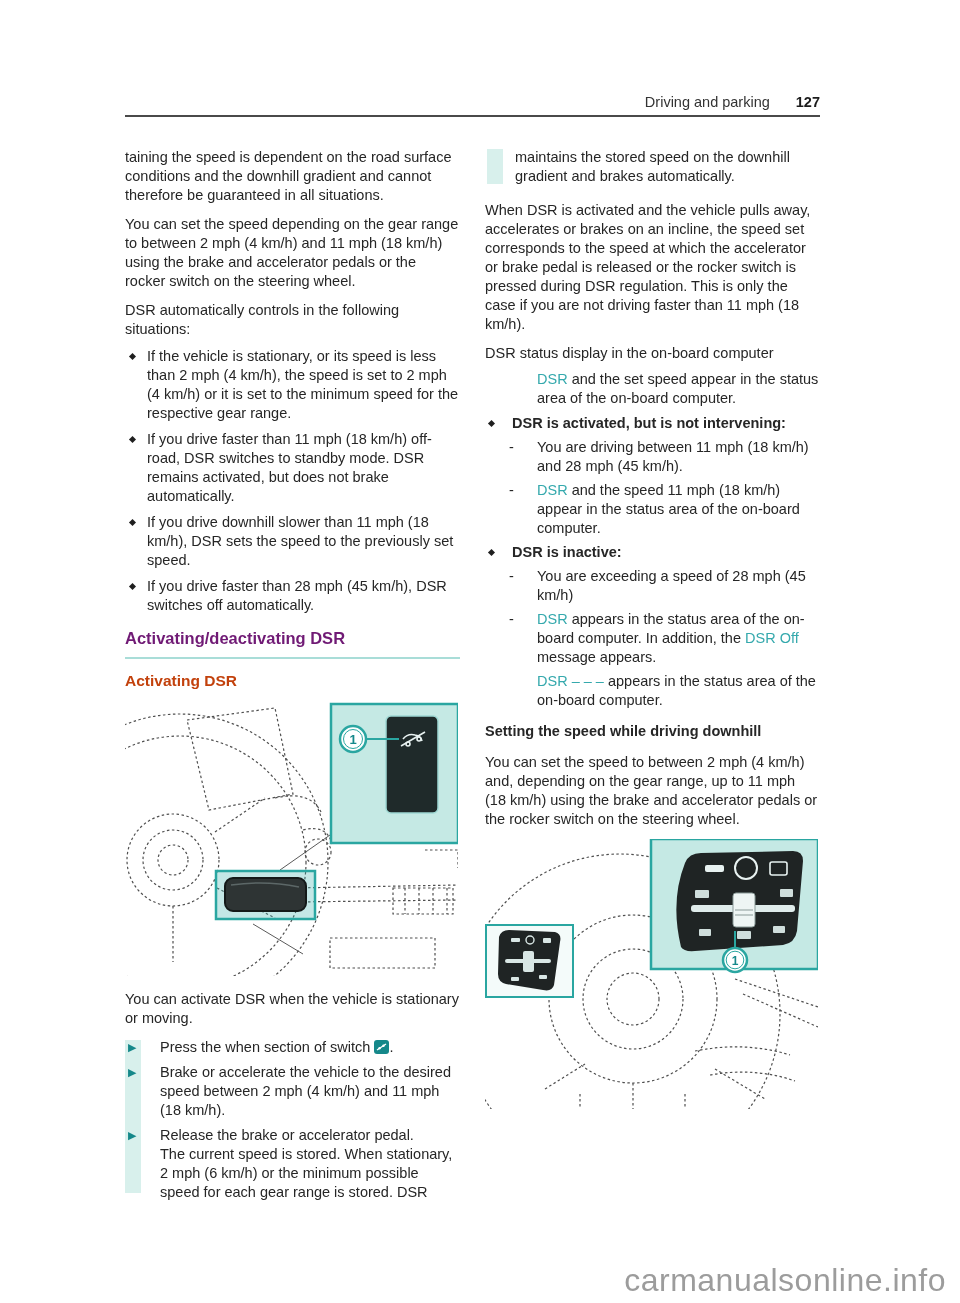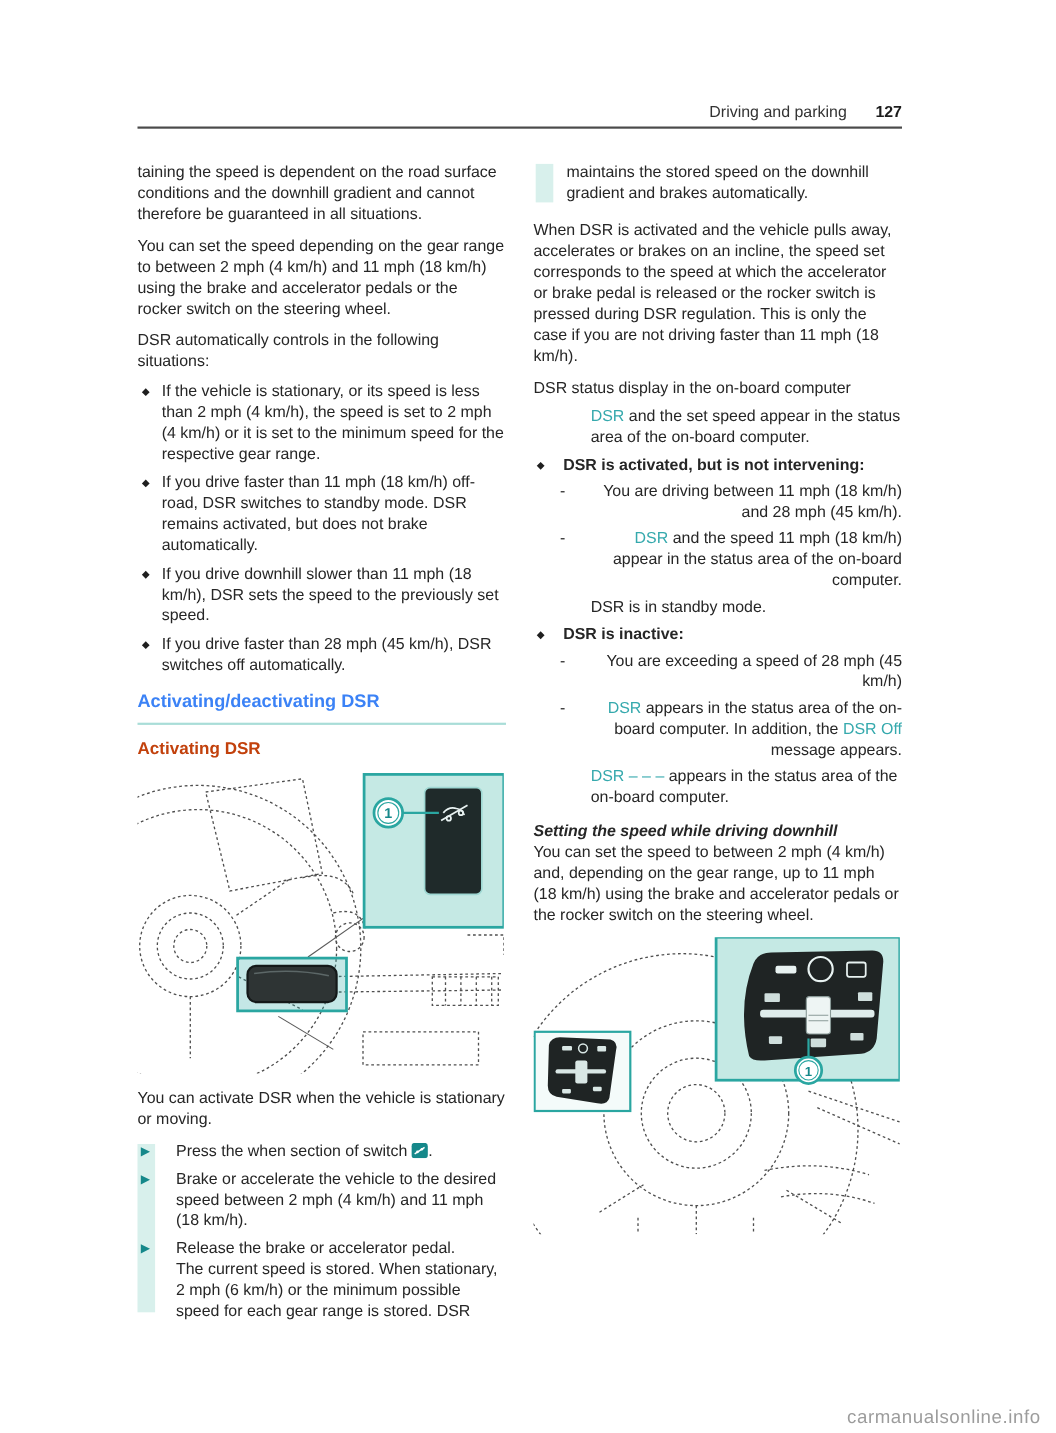--- a/index.html
+++ b/index.html
@@ -13,47 +13,47 @@
   
   .col{position:absolute;top:148px;width:335px;font-size:14.5px;line-height:19px;}
   .col-left{left:125px;}
   .col-right{left:485px;}
   p{margin:0 0 10px 0;}
   
   .blt{position:relative;padding-left:22px;margin-bottom:7px;}
   .blt .dia{position:absolute;left:5px;top:7px;width:5px;height:5px;background:#1f1f1f;
             transform:rotate(45deg);}
   
-  .h-teal{color:#3b82f6;font-weight:bold;font-size:16.5px;margin:14px 0 0 0;
+  .h-teal{color:#701a75;font-weight:bold;font-size:16.5px;margin:14px 0 0 0;
           border-bottom:2px solid #a9ddd8;padding-bottom:9px;}
   .h-sub{font-weight:bold;font-size:15.5px;margin:12px 0 12px 0;color:#c2410c;}
-  .h-inline{font-weight:bold;margin-bottom:0;font-style:italic;}
+  .h-inline{font-weight:bold;margin-bottom:12px;}
   
   .fig{position:relative;background:#fff;margin-bottom:14px;}
   
   .steps{position:relative;padding-left:35px;}
   .steps .stripe{position:absolute;left:0;top:2px;width:16px;background:#d8f0ec;}
   .step{position:relative;margin-bottom:6px;}
   .step::before{content:"\25B6";position:absolute;left:-32px;top:0;font-size:11px;color:#15888a;}
   .step-result{margin-bottom:6px;}
   
   .cont{position:relative;padding-left:30px;margin-bottom:15px;}
   .cont .stripe{position:absolute;left:2px;top:1px;bottom:2px;width:16px;background:#d8f0ec;}
   
   .grp-title{position:relative;padding-left:27px;font-weight:bold;margin-bottom:5px;}
   .grp-title .dia{position:absolute;left:4px;top:7px;width:5px;height:5px;background:#1f1f1f;
                   transform:rotate(45deg);}
-  .dash-item{position:relative;padding-left:52px;margin-bottom:5px;text-align:right;}
+  .dash-item{position:relative;padding-left:52px;margin-bottom:5px;}
   .dash-item::before{content:"-";position:absolute;left:24px;top:0;color:#262626;}
   .plain-item{padding-left:52px;margin-bottom:6px;}
   .tl{color:#35a9ad;}
   
   .sw-icon{display:inline-block;width:15px;height:14px;vertical-align:-2px;}
   
-  .watermark{position:absolute;right:14px;bottom:4px;font-size:17px;color:#9c9c9c;
+  .watermark{position:absolute;right:14px;bottom:4px;font-size:32px;color:#9c9c9c;
              letter-spacing:0.5px;}
   svg text{font-family:"Liberation Sans",sans-serif;}
 </style>
 </head>
 <body>
 
 <div class="page">
 
   <div class="header">
     <span class="ttl">Driving and parking</span><span class="pg">127</span>
@@ -152,23 +152,20 @@
       <span class="tl">DSR</span><span> and the set speed appear in the status area of the on-board computer.</span>
     </div>
 
     <div class="grp-title"><span class="dia"></span><span>DSR is activated, but is not intervening:</span></div>
     <div class="dash-item">
       <span>You are driving between 11 mph (18 km/h) and 28 mph (45 km/h).</span>
     </div>
     <div class="dash-item">
       <span class="tl">DSR</span><span> and the speed 11 mph (18 km/h) appear in the status area of the on-board computer.</span>
     </div>
-    <div class="plain-item">
-      <span>DSR is in standby mode.</span>
-    </div>
 
     <div class="grp-title"><span class="dia"></span><span>DSR is inactive:</span></div>
     <div class="dash-item">
       <span>You are exceeding a speed of 28 mph (45 km/h)</span>
     </div>
     <div class="dash-item">
       <span class="tl">DSR</span><span> appears in the status area of the on-board computer. In addition, the </span><span class="tl">DSR Off</span><span> message appears.</span>
     </div>
     <div class="plain-item" style="margin-bottom:12px">
       <span class="tl">DSR – – –</span><span> appears in the status area of the on-board computer.</span>

